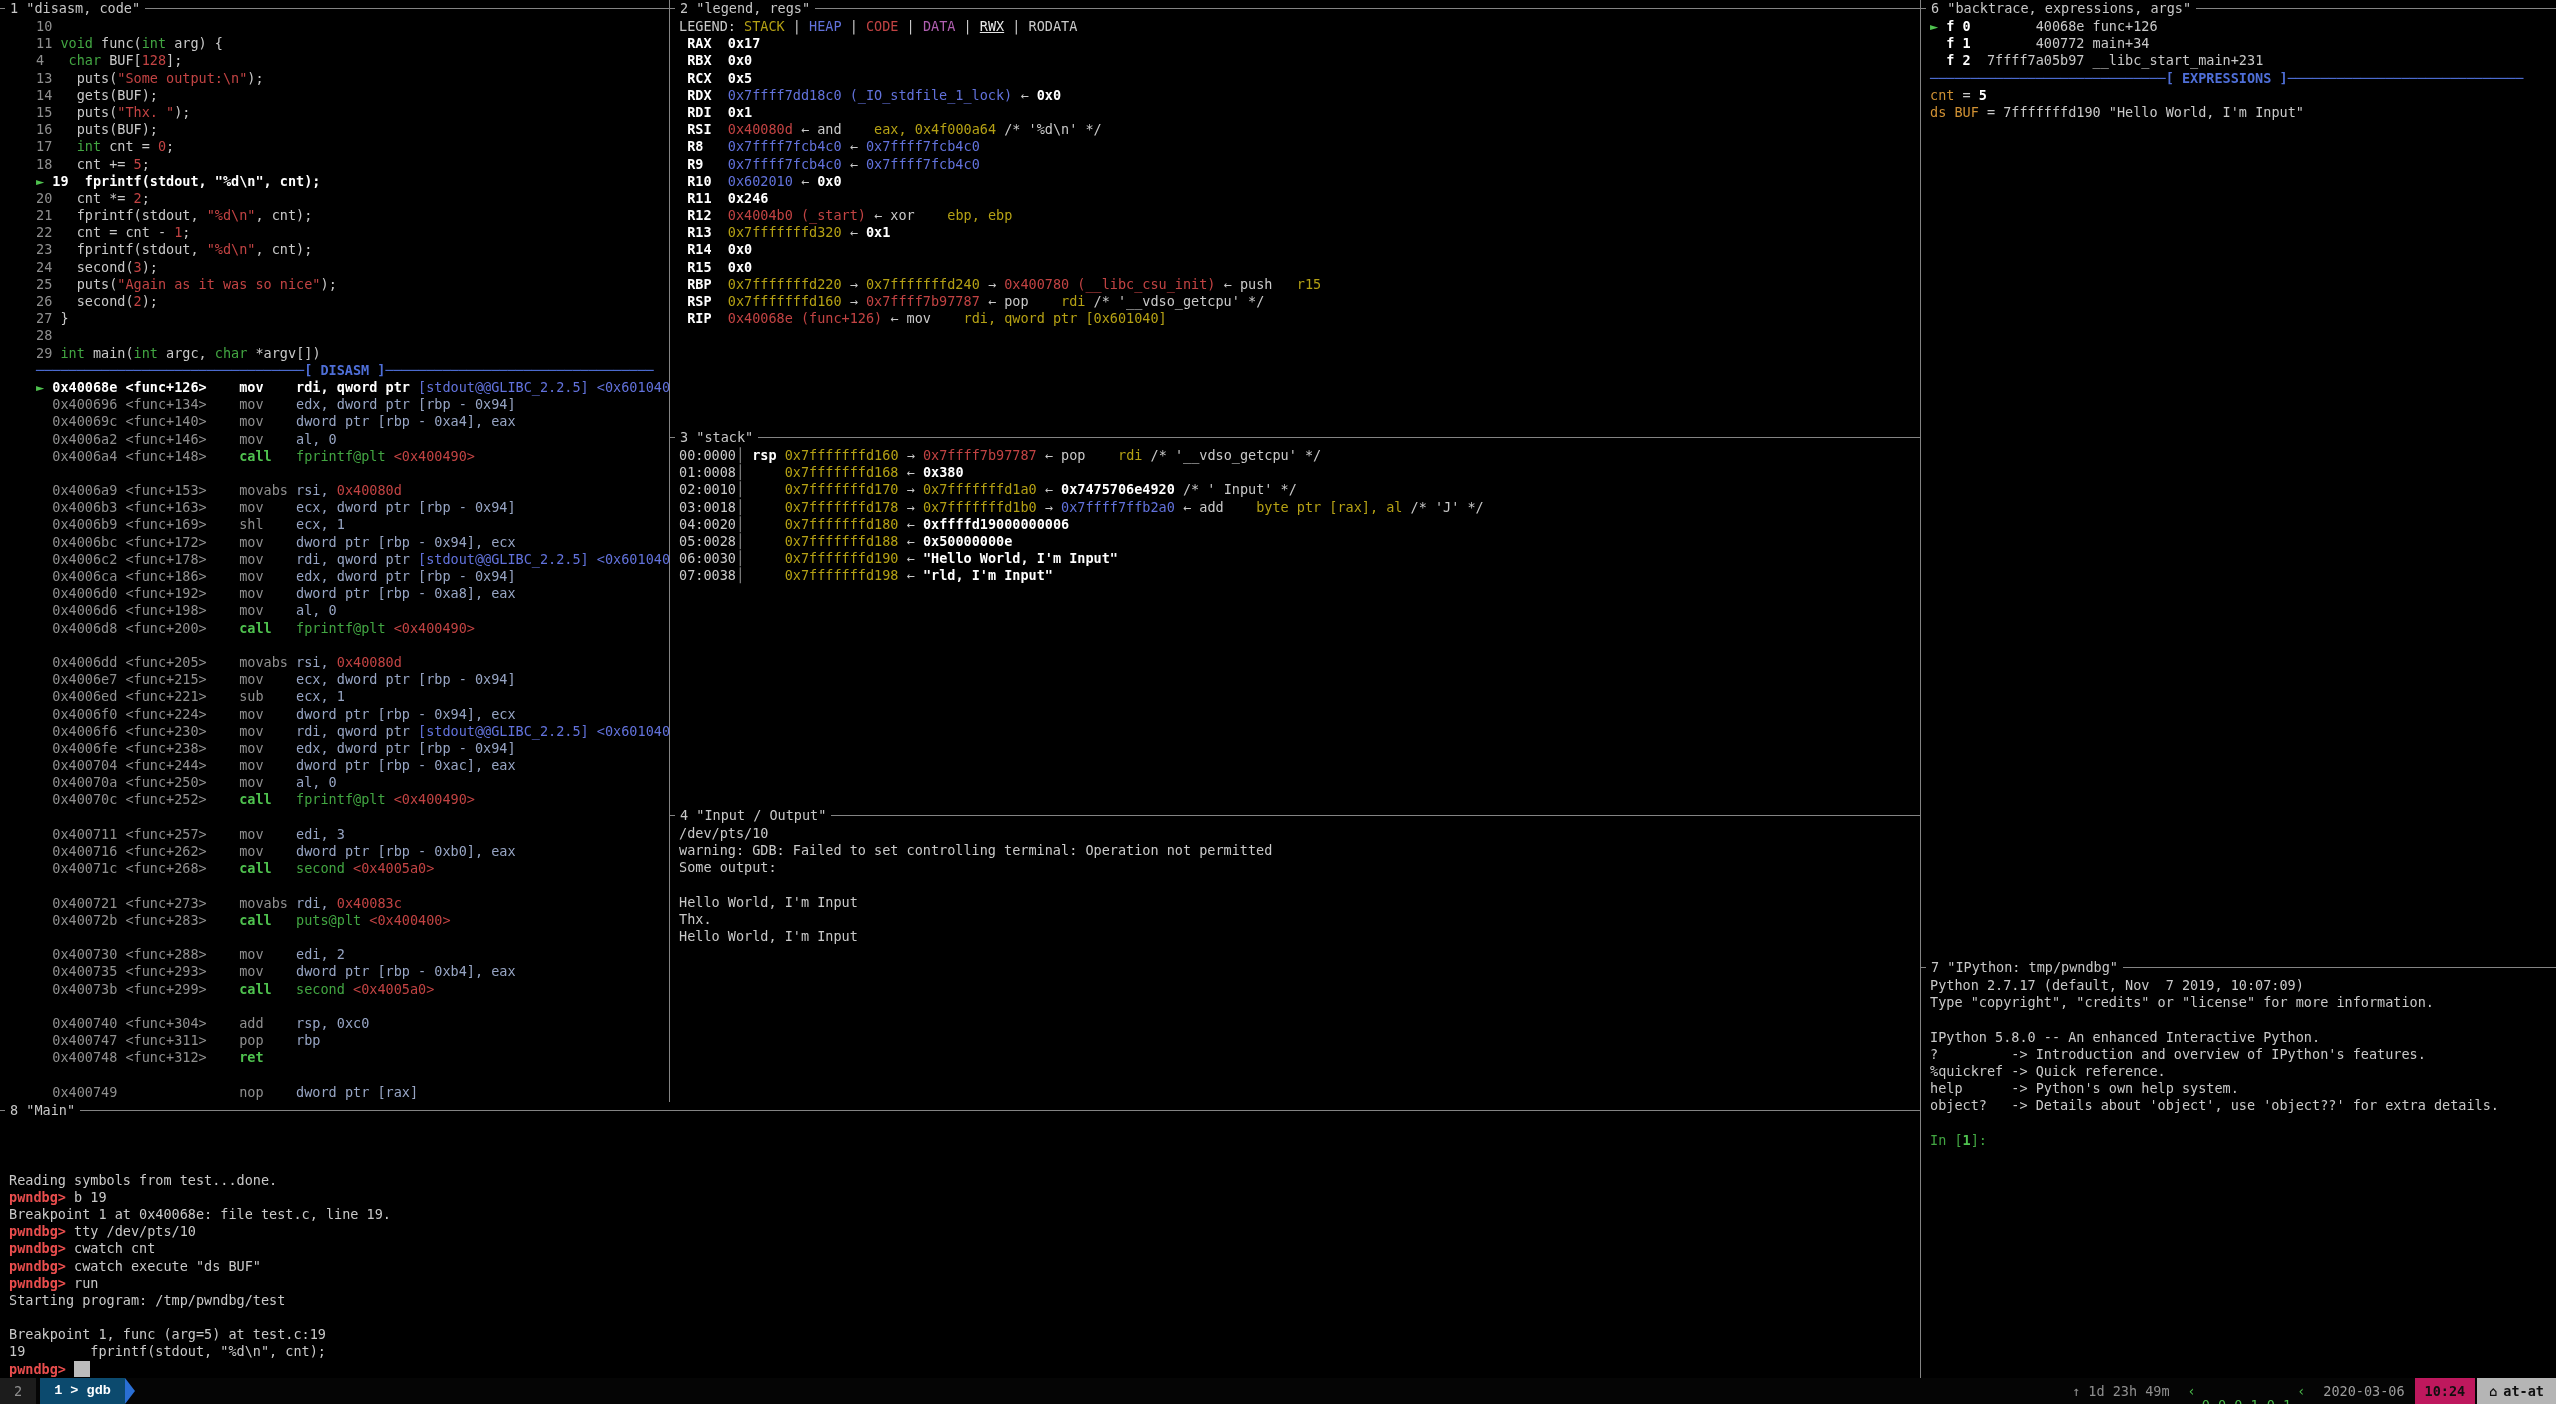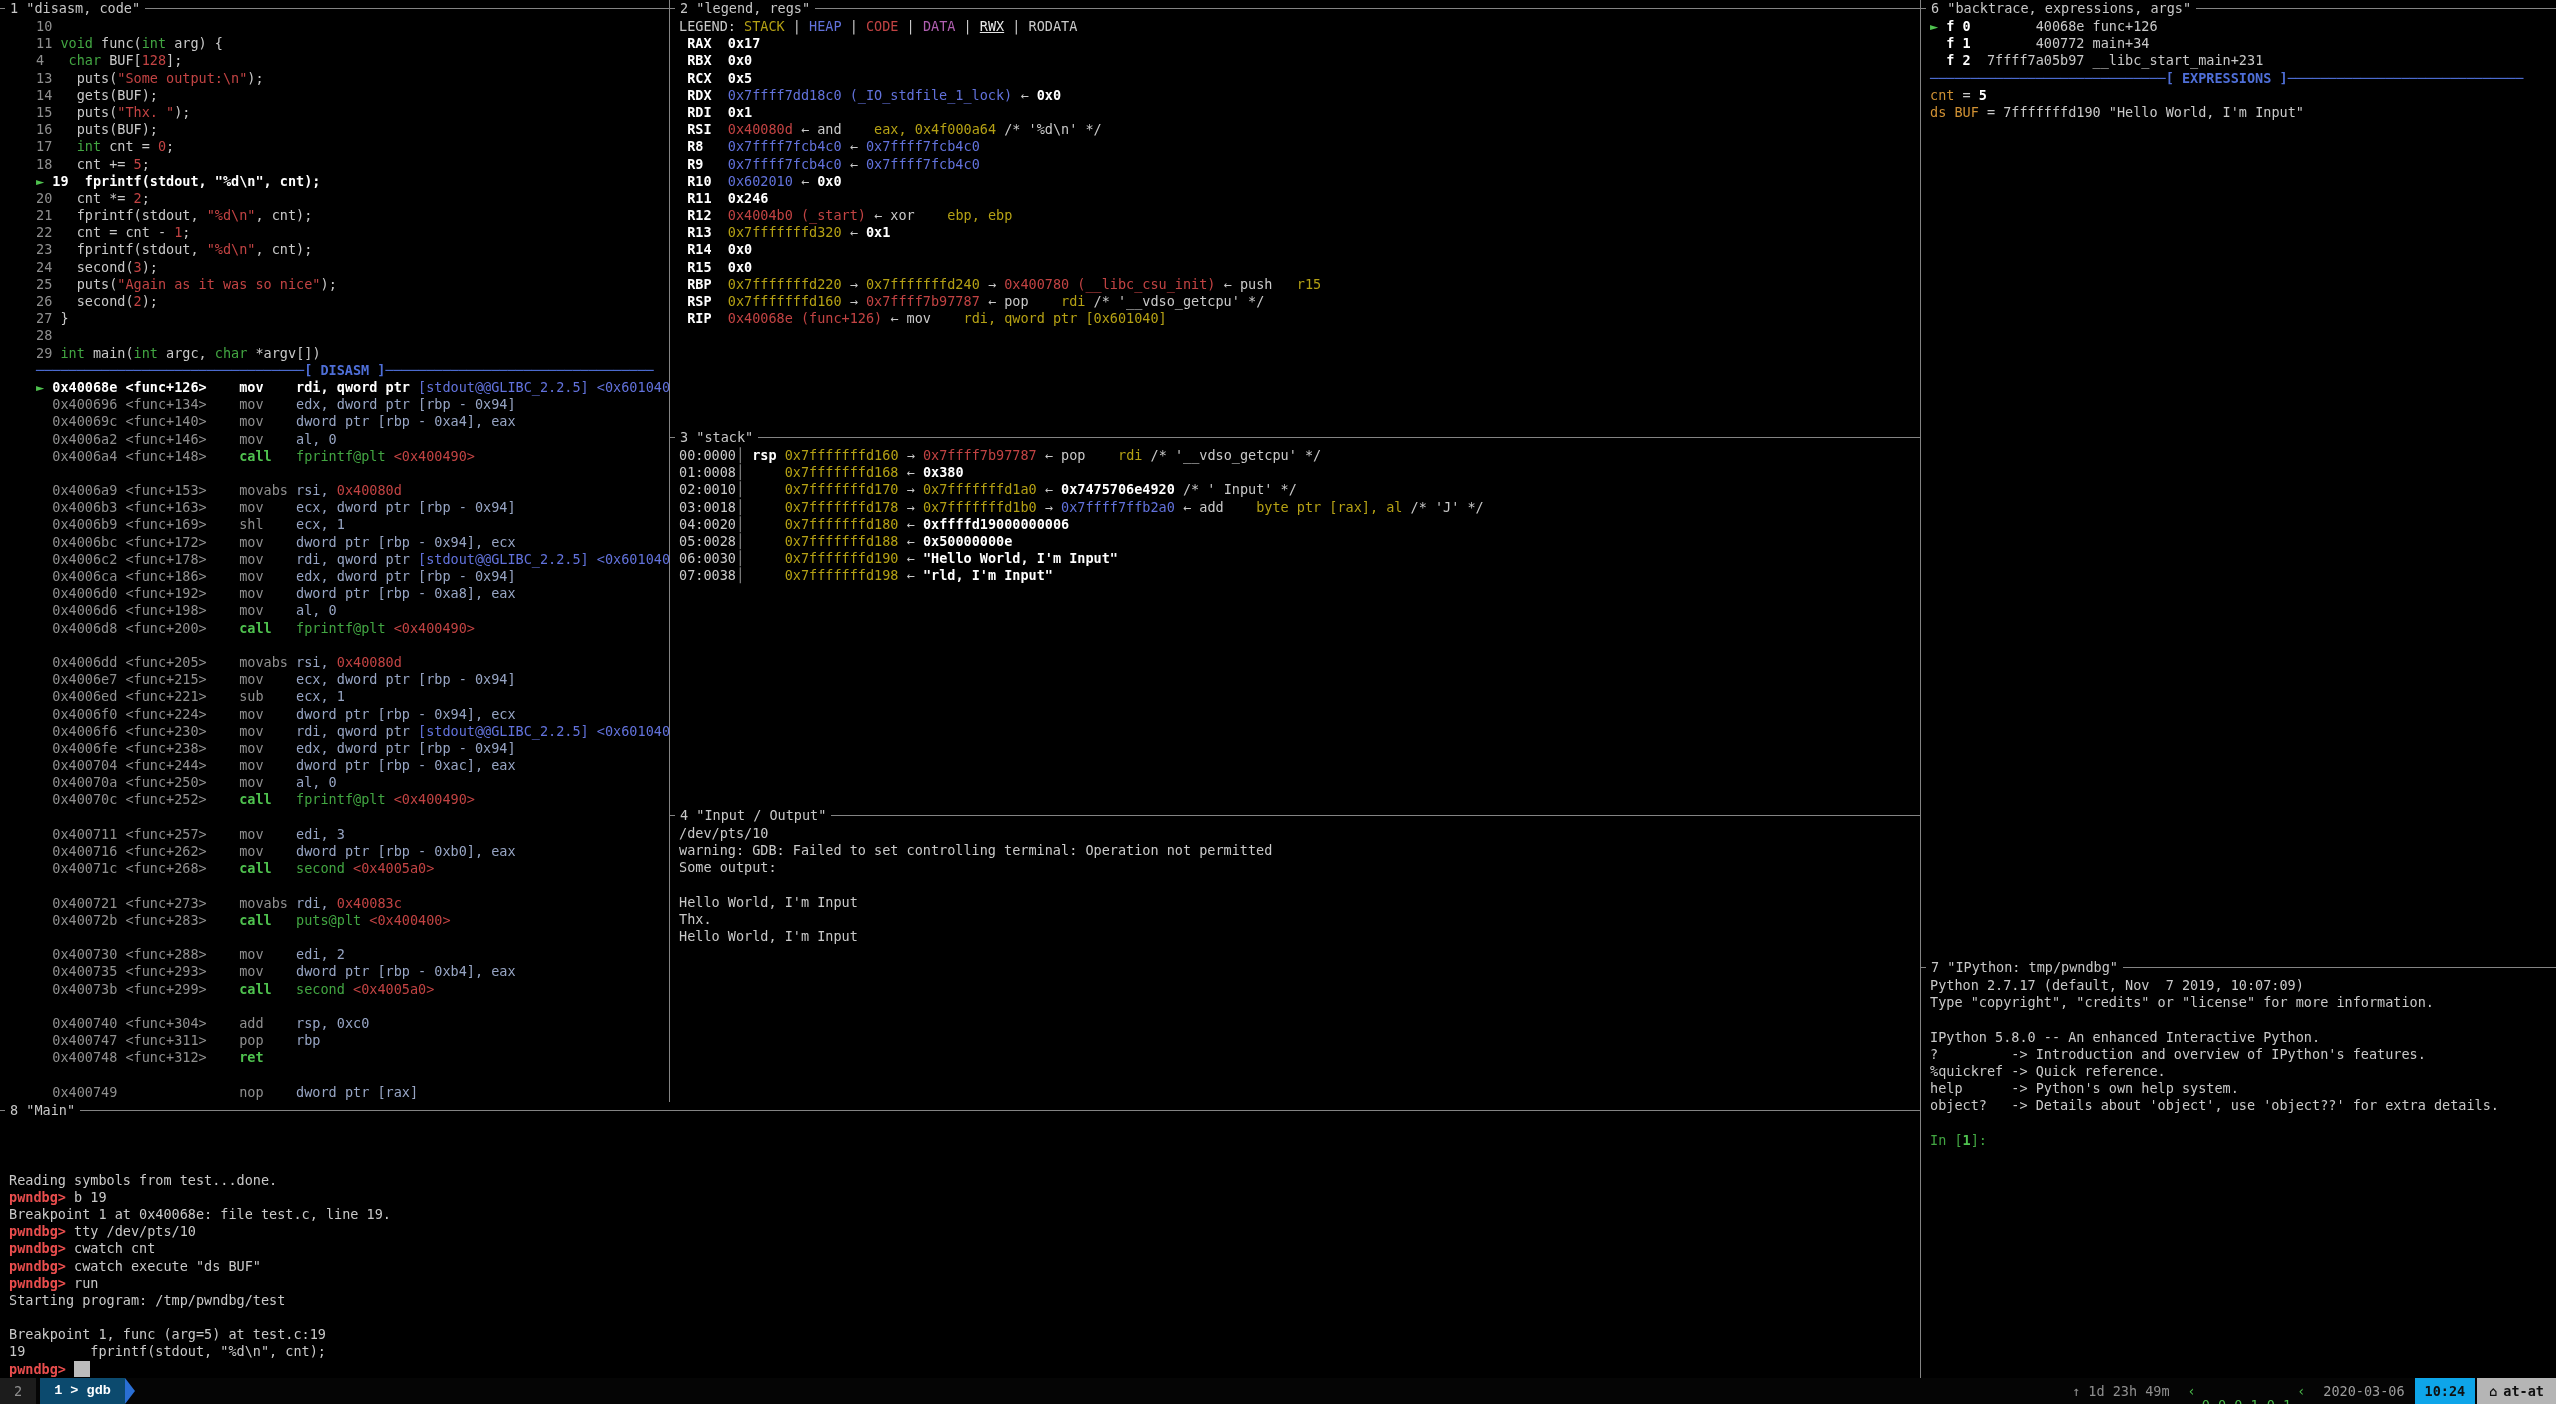--- a/index.html
+++ b/index.html
@@ -38,21 +38,21 @@
   .statusbar { position:absolute; left:0; top:1378px; width:2556px; height:26px; background:#050505;
                display:flex; justify-content:space-between; align-items:stretch; }
   .sb-left, .sb-right { display:flex; align-items:center; }
   .sb-win-other { color:#8f8f8f; background:#1c1c1c; padding:0 14px; line-height:26px; }
   .sb-win-active { background:#0c4a6e; color:#fff; font-weight:bold; padding:0 14px; line-height:26px; margin-left:4px;font-family:Liberation Mono, monospace; }
   .sb-arrow { width:0; height:0; border-top:13px solid transparent; border-bottom:13px solid transparent; border-left:10px solid #2a6fd4; }
   .sb-uptime { color:#8f8f8f; margin-right:12px;margin-left:36px; }
   .sb-sep { color:#4cbb4c; margin:0 6px; }
   .sb-load { color:#4cbb4c;margin-top:28px; }
   .sb-date { color:#9e9e9e; margin-left:12px; }
-  .sb-time { background:#0ea5e9; color:#101010; font-weight:bold; padding:0 10px; line-height:26px; margin-left:10px; }
+  .sb-time { background:#be185d; color:#101010; font-weight:bold; padding:0 10px; line-height:26px; margin-left:10px; }
   .sb-host { background:#b5b5b5; color:#101010; font-weight:bold; padding:0 12px; line-height:26px; margin-left:2px; }
   .sb-host .hicon { margin-right:6px; }
 </style>
 </head>
 <body>
 
 <div class="screen">
 
   <div class="pane" style="left:0; top:0; width:669px; height:1102px;">
     <div class="brow">

